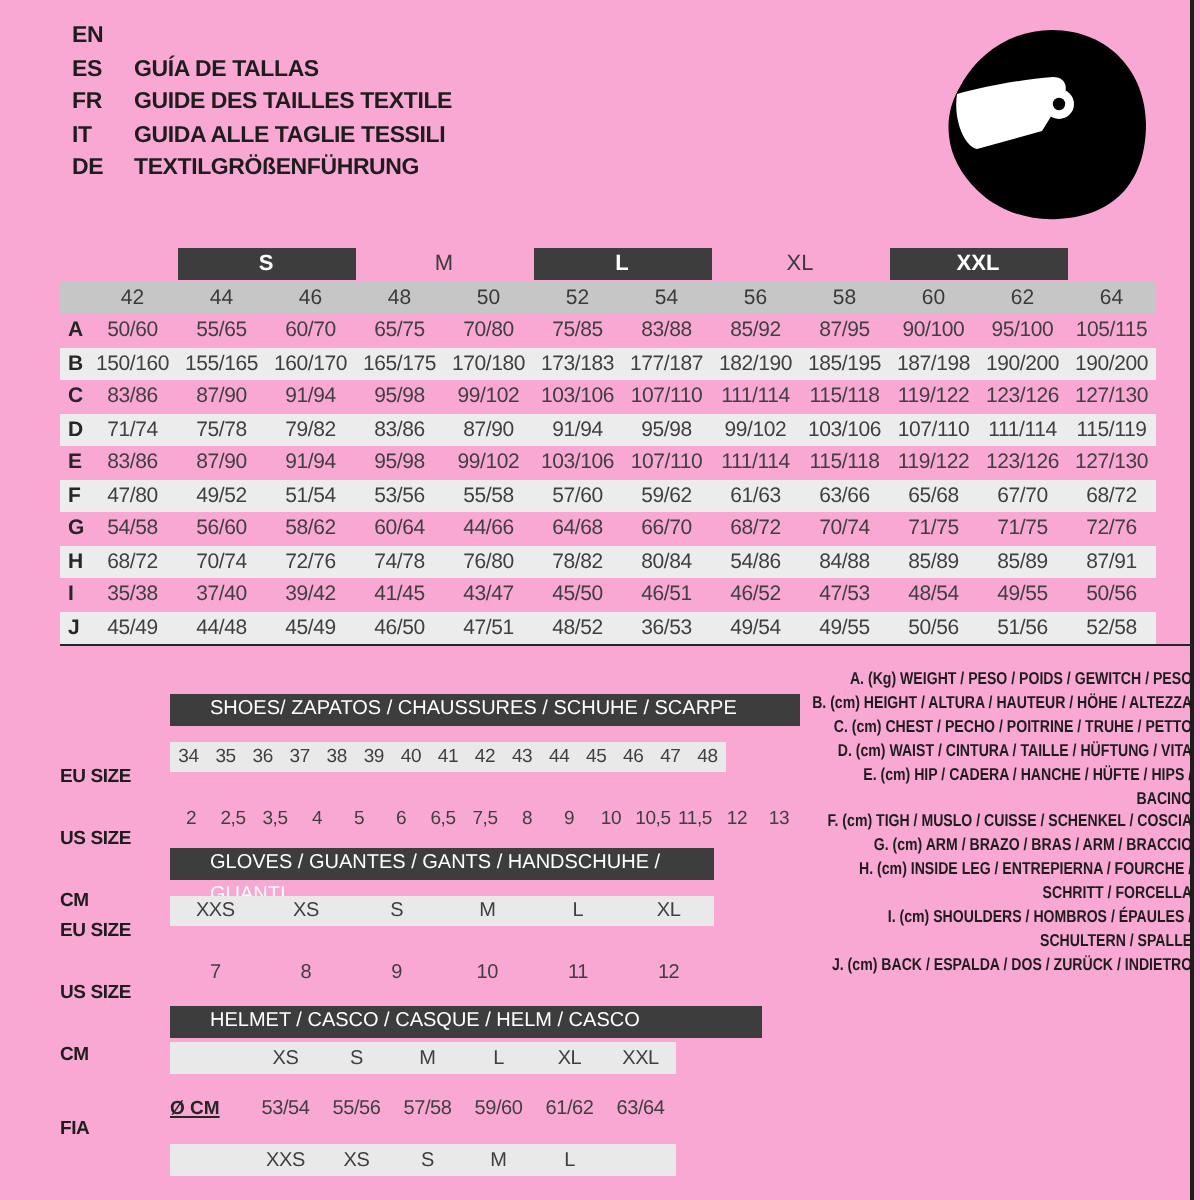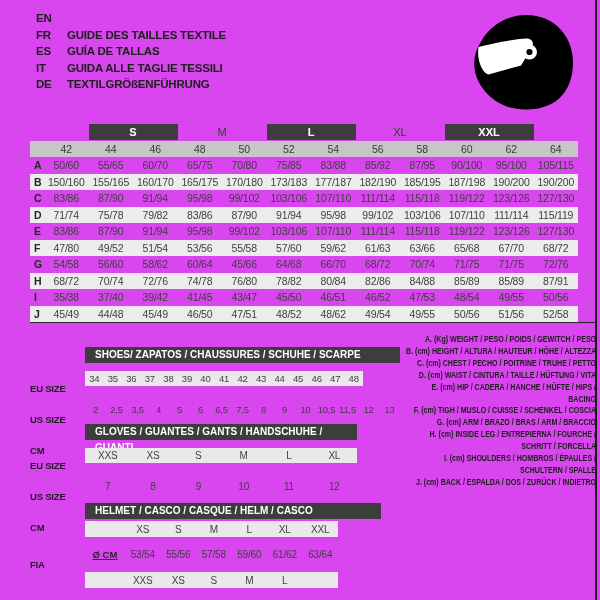--- a/index.html
+++ b/index.html
@@ -1,17 +1,17 @@
 <!DOCTYPE html>
 <html><head>
 <meta charset="utf-8">
 <style>
   html,body{margin:0;padding:0;background:#fff;}
   body{width:600px;height:600px;font-family:"Liberation Sans",sans-serif;-webkit-font-smoothing:antialiased;}
-  .page{position:relative;width:600px;height:600px;background:#d946ef;overflow:hidden;}
+  .page{position:relative;width:600px;height:600px;background:#f9a8d4;overflow:hidden;}
 
   
   .top-langs{position:absolute;left:36px;top:10px;}
   .lang-row{display:flex;font-size:11.5px;font-weight:700;color:#1d1d1d;line-height:16.5px;letter-spacing:-0.2px;}
   .lang-code{width:31px;}
 
   
   .helmet-logo{position:absolute;left:466px;top:12px;width:114px;height:102px;}
 
   
@@ -32,48 +32,48 @@
 
   .divider{position:absolute;left:30px;top:322px;width:566px;height:1px;background:#262626;}
 
   
   .sub-table{position:absolute;left:30px;}
   #shoes{top:330px;}
   #gloves{top:407px;}
   #helmet{top:486px;}
   .sub-row{display:flex;align-items:center;}
   .sub-label{width:55px;font-weight:700;font-size:9.5px;color:#1d1d1d;letter-spacing:-0.2px;margin-top:20px;}
-  .sub-bar{background:#3d3d3d;color:#fff;font-weight:700;font-size:10px;height:16px;line-height:16px;padding-left:10px;box-sizing:border-box;margin-top:17px;}
+  .sub-bar{background:#3d3d3d;color:#fff;font-weight:400;font-size:10px;height:16px;line-height:16px;padding-left:20px;box-sizing:border-box;margin-top:17px;}
   .band{display:flex;align-items:center;height:15.5px;}
   .band.stripe{background:#e9e9e9;}
   .band .cell{flex:1;text-align:center;font-size:10px;color:#3f3f3f;letter-spacing:-0.2px;}
   #shoes .band .cell{font-size:9.5px;}
-  .band .prefix{flex:none;width:40px;font-weight:700;font-size:9.5px;color:#262626;text-align:center;text-decoration:underline;}
+  .band .prefix{flex:none;width:40px;font-weight:700;font-size:9.5px;color:#262626;text-align:left;text-decoration:underline;}
 
   
   .legend{position:absolute;left:403px;top:334px;width:193px;text-align:right;}
   .legend-line{font-size:8.6px;font-weight:700;color:#1d1d1d;line-height:11.9px;
                transform:scaleX(0.82);transform-origin:left top;width:122%;}
 </style>
 </head>
 <body>
 
 <div class="page">
 
   <div class="top-langs">
     <div class="lang-row">
       <span class="lang-code">EN</span>
     </div>
     <div class="lang-row">
+      <span class="lang-code">ES</span>
+      <span class="lang-text">GUÍA DE TALLAS</span>
+    </div>
+    <div class="lang-row">
       <span class="lang-code">FR</span>
       <span class="lang-text">GUIDE DES TAILLES TEXTILE</span>
-    </div>
-    <div class="lang-row">
-      <span class="lang-code">ES</span>
-      <span class="lang-text">GUÍA DE TALLAS</span>
     </div>
     <div class="lang-row">
       <span class="lang-code">IT</span>
       <span class="lang-text">GUIDA ALLE TAGLIE TESSILI</span>
     </div>
     <div class="lang-row">
       <span class="lang-code">DE</span>
       <span class="lang-text">TEXTILGRÖßENFÜHRUNG</span>
     </div>
   </div>
@@ -206,39 +206,39 @@
         <div class="cell">65/68</div>
         <div class="cell">67/70</div>
         <div class="cell">68/72</div>
       </div>
       <div class="mt-grid-row mt-row">
         <div class="rlabel">G</div>
         <div class="cell">54/58</div>
         <div class="cell">56/60</div>
         <div class="cell">58/62</div>
         <div class="cell">60/64</div>
-        <div class="cell">45/66</div>
+        <div class="cell">44/66</div>
         <div class="cell">64/68</div>
         <div class="cell">66/70</div>
         <div class="cell">68/72</div>
         <div class="cell">70/74</div>
         <div class="cell">71/75</div>
         <div class="cell">71/75</div>
         <div class="cell">72/76</div>
       </div>
       <div class="mt-grid-row mt-row stripe">
         <div class="rlabel">H</div>
         <div class="cell">68/72</div>
         <div class="cell">70/74</div>
         <div class="cell">72/76</div>
         <div class="cell">74/78</div>
         <div class="cell">76/80</div>
         <div class="cell">78/82</div>
         <div class="cell">80/84</div>
-        <div class="cell">82/86</div>
+        <div class="cell">54/86</div>
         <div class="cell">84/88</div>
         <div class="cell">85/89</div>
         <div class="cell">85/89</div>
         <div class="cell">87/91</div>
       </div>
       <div class="mt-grid-row mt-row">
         <div class="rlabel">I</div>
         <div class="cell">35/38</div>
         <div class="cell">37/40</div>
         <div class="cell">39/42</div>
@@ -253,21 +253,21 @@
         <div class="cell">50/56</div>
       </div>
       <div class="mt-grid-row mt-row stripe">
         <div class="rlabel">J</div>
         <div class="cell">45/49</div>
         <div class="cell">44/48</div>
         <div class="cell">45/49</div>
         <div class="cell">46/50</div>
         <div class="cell">47/51</div>
         <div class="cell">48/52</div>
-        <div class="cell">48/62</div>
+        <div class="cell">36/53</div>
         <div class="cell">49/54</div>
         <div class="cell">49/55</div>
         <div class="cell">50/56</div>
         <div class="cell">51/56</div>
         <div class="cell">52/58</div>
       </div>
     </div>
 
   <div class="divider"></div>
 

